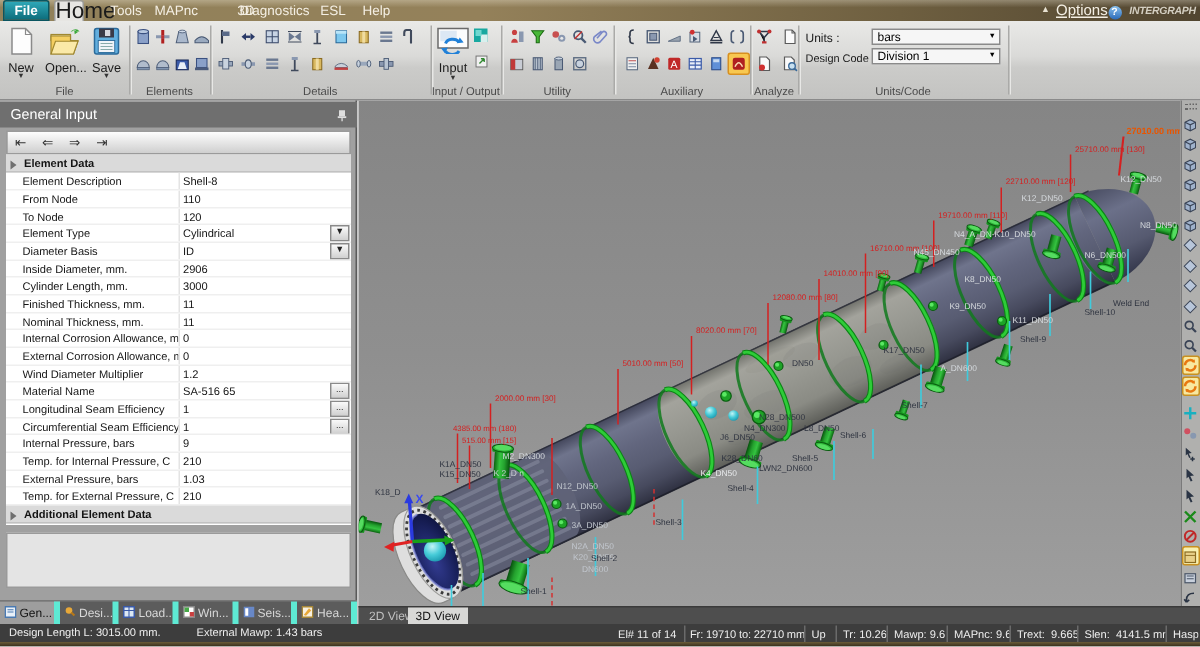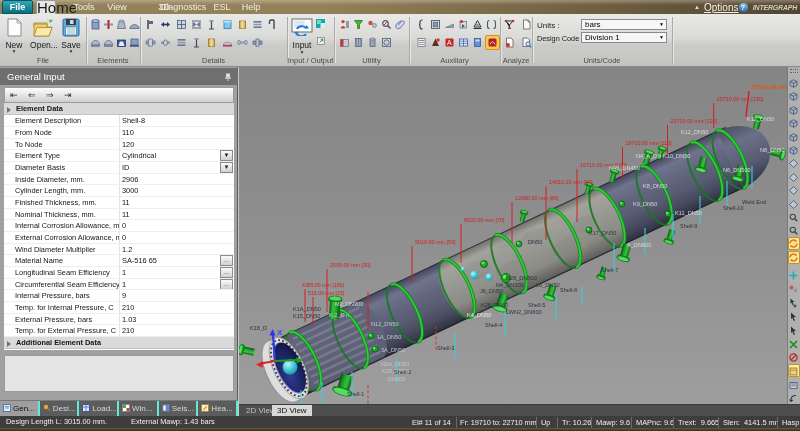--- a/index.html
+++ b/index.html
@@ -21,39 +21,39 @@
 #grid{position:absolute;left:4px;top:36px;width:230px;height:247px;background:#fff;font-size:7.4px;color:#141414;}
 .grow{position:relative;height:11.68px;line-height:11.7px;border-bottom:1px solid #efefef;white-space:nowrap;overflow:hidden;}
 .grow .n{position:absolute;left:11px;top:0;width:104px;overflow:hidden;white-space:nowrap;}
 .grow .v{position:absolute;left:118px;top:0;width:100px;overflow:hidden;}
 .grow .vline{position:absolute;left:115px;top:0;width:1px;height:100%;background:#e4e4e4;}
 .ghead{height:12.2px;line-height:12.2px;background:#dadada;font-weight:bold;border-bottom:1px solid #c2c2c2;padding-left:12px;position:relative;}
 .ghead:before{content:"";position:absolute;left:3px;top:4px;border-left:4px solid #707070;border-top:3px solid transparent;border-bottom:3px solid transparent;}
 .btn3{position:absolute;right:1px;top:0px;width:13px;height:11px;background:linear-gradient(#fafafa,#d0d0d0);border:1px solid #8a8a8a;font-size:6px;text-align:center;line-height:9px;color:#222;}
 #lpdesc{position:absolute;left:4px;top:288px;width:230px;height:37px;background:#e4e4e4;border:1px solid #9a9a9a;}
 #lptabs{position:absolute;left:0px;top:333px;width:238px;height:16px;background:#5c5c5c;display:flex;border-top:1px solid #777;}
-.ltab{height:100%;flex:1;font-size:8px;color:#d8d8d8;line-height:15px;padding-left:3px;border-right:2px solid #5eead4;white-space:nowrap;overflow:hidden;}
+.ltab{height:100%;flex:1;font-size:8px;color:#d8d8d8;line-height:15px;padding-left:3px;border-right:4px solid #5eead4;white-space:nowrap;overflow:hidden;}
 .ltab.act{background:#9e9e9e;color:#111;}
 .ltab .ti{display:inline-block;width:8px;height:8px;vertical-align:-1px;margin-right:2px;}
 #vp{position:absolute;left:239px;top:67px;width:548px;height:337px;overflow:hidden;}
 #rtools{position:absolute;left:787px;top:67px;width:13px;height:349px;background:#b0b0ae;border-left:1px solid #7a7a7a;}
 #vtabs{position:absolute;left:239px;top:404px;width:561px;height:12px;background:#4e4e4e;border-top:1px solid #3a3a3a;}
 .vtab{position:absolute;top:0;height:12px;font-size:8px;line-height:12px;padding:0 5px;color:#c0c0c0;}
 .vtab.act{background:#d8d8d6;color:#111;}
 #status{position:absolute;left:0;top:416px;width:800px;height:12px;background:#3d3d3d;color:#efefef;font-size:7.4px;line-height:12.5px;}
 .seg{position:absolute;top:1px;height:10px;border-left:1.5px solid #6a6a6a;padding:0 0 12px 4px;white-space:nowrap;line-height:11px;overflow:hidden;}
 #bottomstrip{position:absolute;left:0;top:428px;width:800px;height:3px;background:linear-gradient(#6b5c38,#352d1c);}
 </style></head>
 <body>
 <div id="app">
  <div id="titlebar">
   <div id="filetab">File</div>
   <div id="hometab">Home</div>
   <div class="ttab" style="left:70px;width:28px;">Tools</div>
-  <div class="ttab" style="left:103px;width:28px;">View</div>
+  <div class="ttab" style="left:103px;width:28px;">MAPnc</div>
   <div class="ttab" style="left:135px;width:20px;margin-left:19px;">3D</div>
   <div class="ttab" style="left:158px;width:50px;">Diagnostics</div>
   <div class="ttab" style="left:208px;width:28px;">ESL</div>
   <div class="ttab" style="left:237px;width:28px;">Help</div>
   <div class="ttab" style="left:692px;width:10px;color:#e8e2d2;font-size:6px;">▲</div>
   <div class="ttab" style="left:704px;width:28px;font-size:10px;text-decoration:underline;">Options</div>
   <div class="ttab" style="left:737px;width:12px;"><span style="display:inline-block;width:9px;height:9px;border-radius:50%;background:linear-gradient(#8ac2f0,#2a6ab8);color:#fff;font-size:7px;line-height:9px;font-weight:bold;">?</span></div>
   <div class="ttab" style="left:751px;width:48px;color:#d4cfc2;font-size:7px;font-weight:bold;font-style:italic;letter-spacing:-0.2px;">INTERGRAPH</div>
  </div>
  <div id="ribbon">

